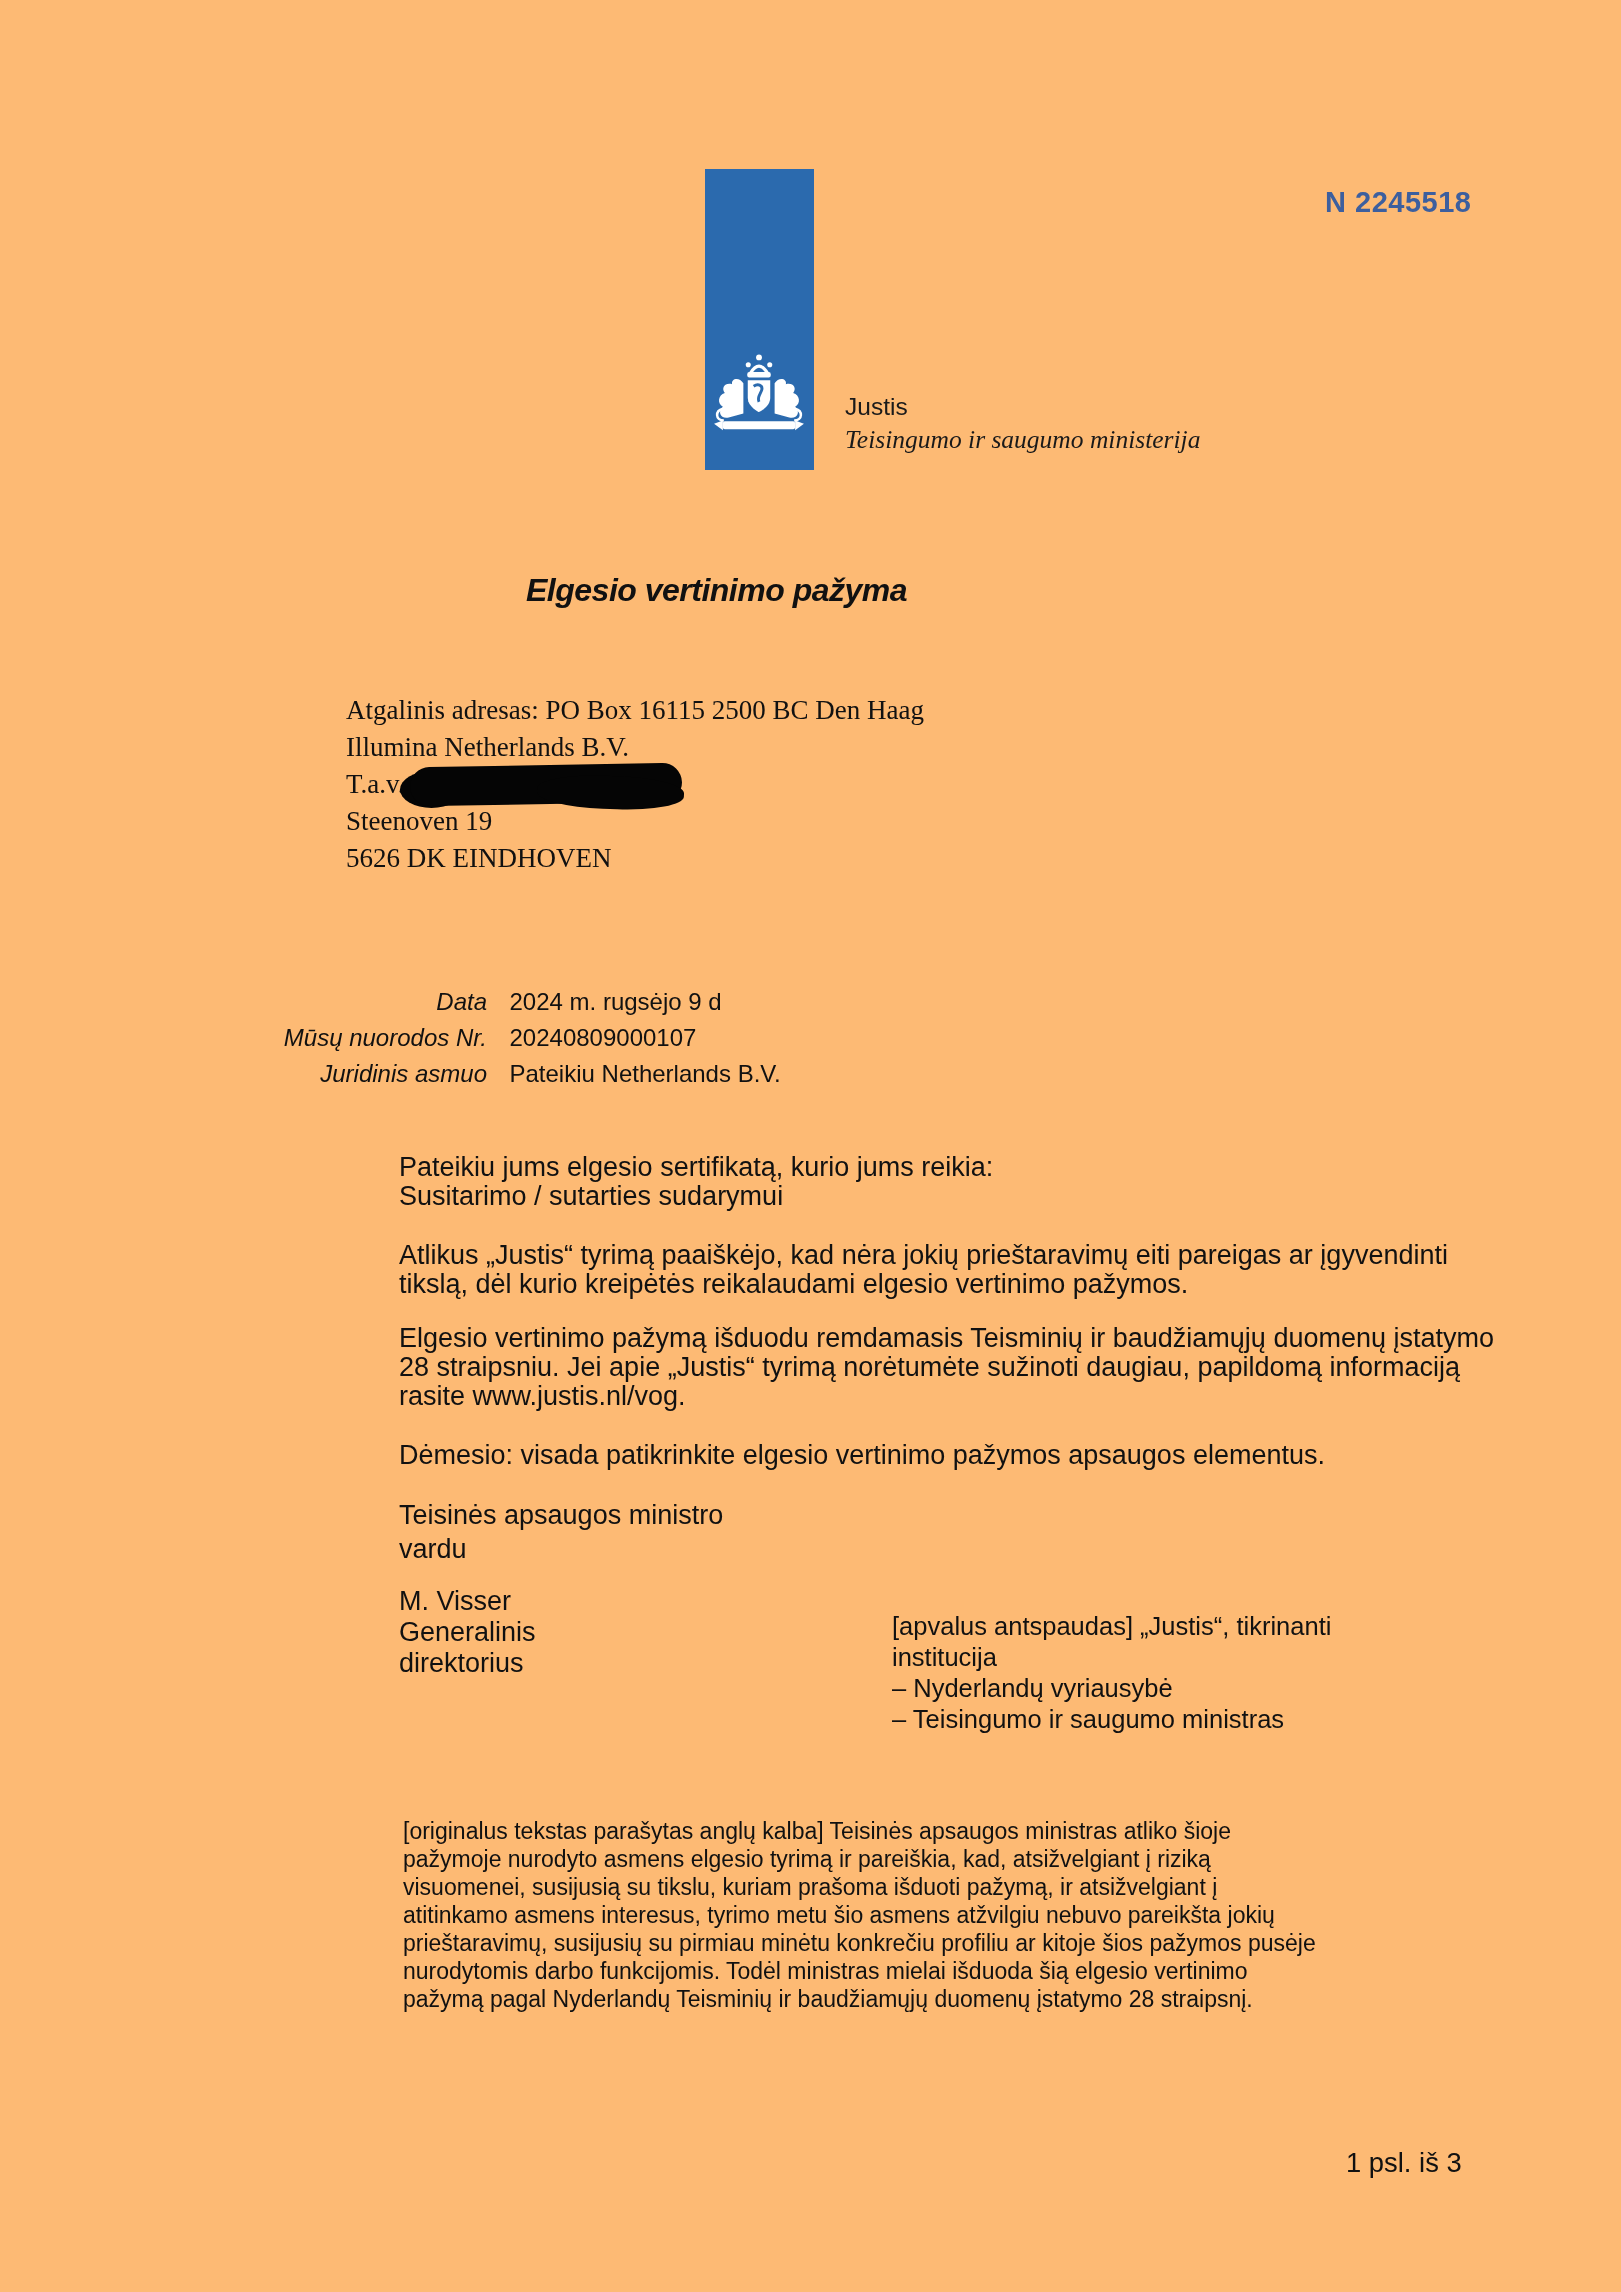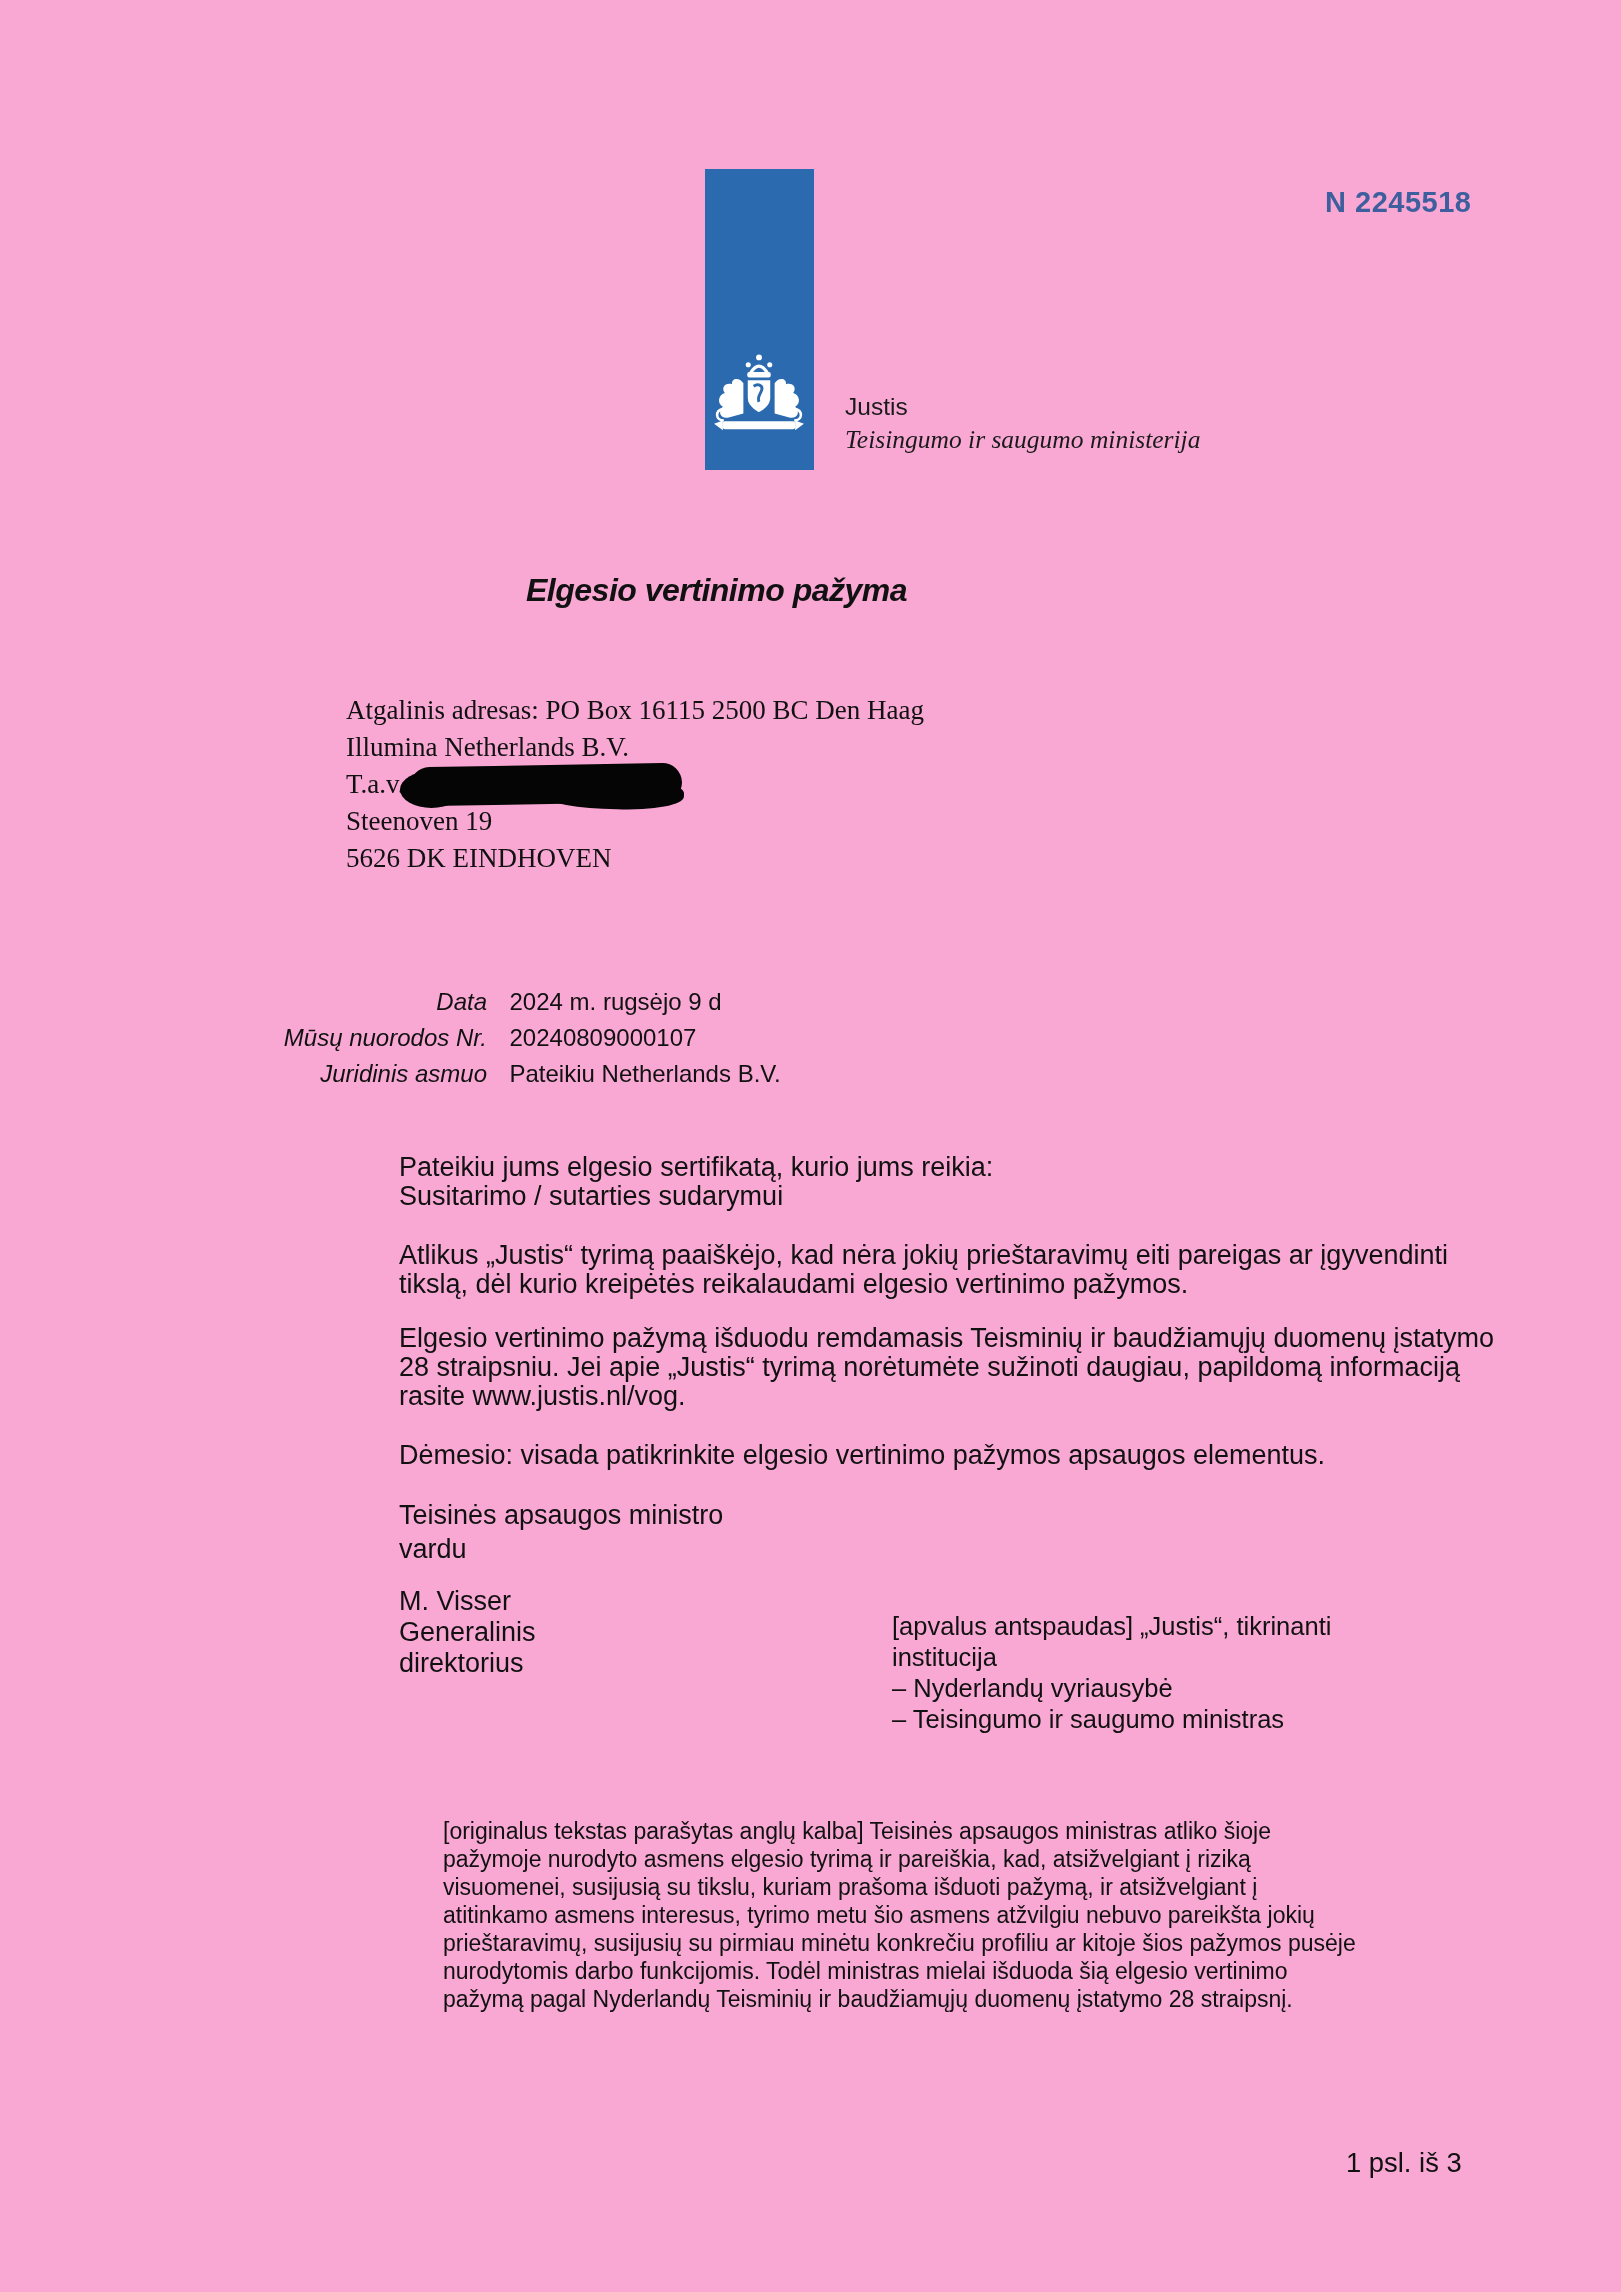--- a/index.html
+++ b/index.html
@@ -7,21 +7,21 @@
     --doc-number-blue:#3d5f9e;
     --ink:#111111;
   }
   *{margin:0;padding:0;box-sizing:border-box;}
   html,body{background:#ffffff;}
   body{font-family:"Liberation Sans", sans-serif;color:var(--ink);}
   .page{
     position:relative;
     width:1621px;
     height:2293px;
-    background:#f9a8d4;
+    background:#fdba74;
     overflow:hidden;
   }
   .doc-number{
     position:absolute;left:1325px;top:186px;
     font-size:29px;font-weight:bold;color:var(--doc-number-blue);
     letter-spacing:0.5px;white-space:nowrap;
   }
   .ribbon{
     position:absolute;left:705px;top:169px;width:109px;height:301px;
     background:var(--ribbon-blue);
@@ -51,21 +51,21 @@
   .p2{top:1241px;}
   .p3{top:1324px;}
   .p4{top:1441px;}
   .on-behalf{top:1498px;line-height:34px;}
   .on-behalf .line{height:34px;}
   .signer{top:1586px;line-height:31px;}
   .signer .line{height:31px;}
   .stamp{position:absolute;left:892px;top:1611px;font-size:25.5px;line-height:31px;white-space:nowrap;}
   .stamp .line{height:31px;}
   .footnote{position:absolute;left:403px;top:1817px;font-size:23px;line-height:28px;white-space:nowrap;}
-  .footnote .line{height:28px;margin-left:40px;}
+  .footnote .line{height:28px;}
   .page-indicator{position:absolute;left:1346px;top:2147px;font-size:27.4px;white-space:nowrap;}
 </style>
 </head>
 <body>
 
 <div class="page">
 
   <div class="doc-number">N 2245518</div>
 
   <div class="ribbon">

